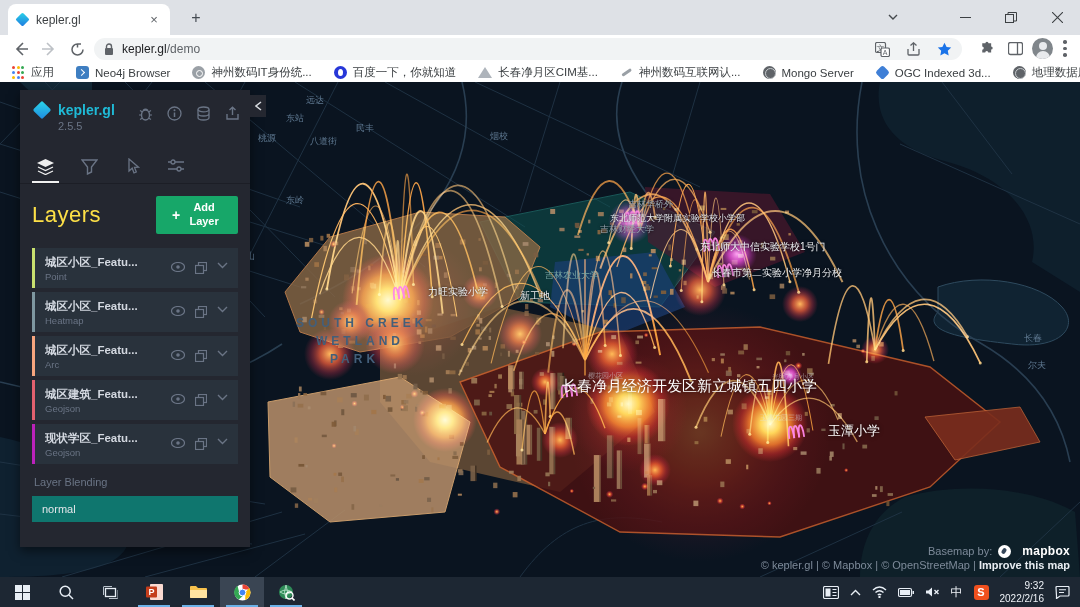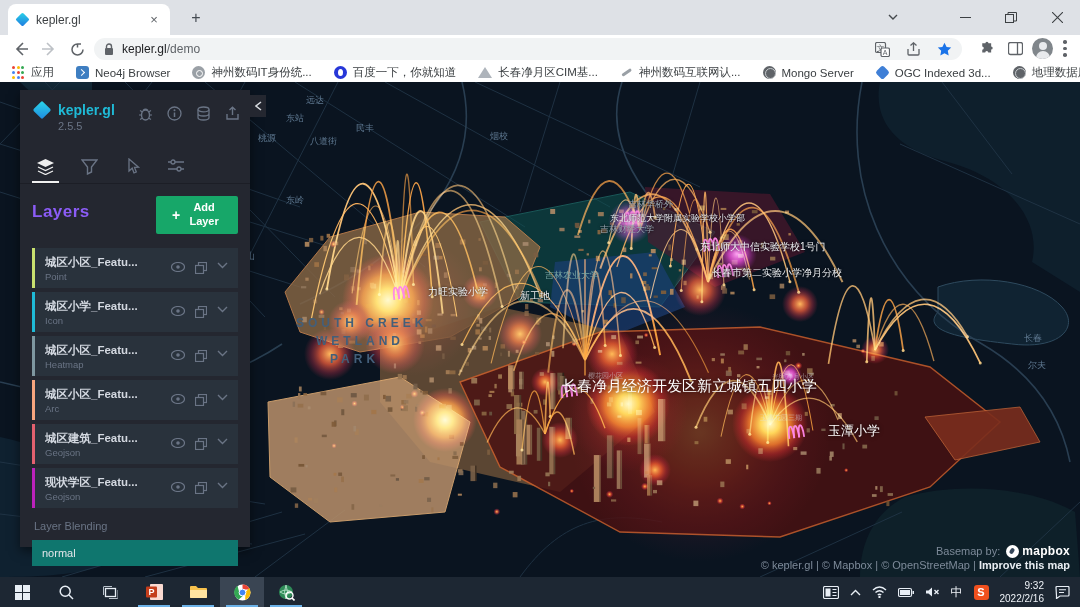--- a/index.html
+++ b/index.html
@@ -77,21 +77,21 @@
   .klogo { width:16px; height:16px; background:linear-gradient(135deg,#2ad6e8,#1f8ae0); transform:rotate(45deg) scale(.82); border-radius:2px; }
   .brand { color:#1fbad6; font-size:14px; font-weight:bold; }
   .version { font-size:11px; color:#6a7485; margin:2px 0 0 24px; }
   .hicons { position:absolute; right:10px; top:16px; display:flex; gap:14px; }
   .hicons svg { display:block; }
   .ptabs { display:flex; gap:26px; padding:10px 0 0 16px; height:36px; border-bottom:1px solid #1c1e26; }
   .ptab { position:relative; padding-bottom:9px; }
   .ptab.active:after { content:""; position:absolute; left:-4px; right:-4px; bottom:0; height:2px; background:#f0f0f0; }
   .pbody { padding:12px 12px 0; }
   .layershead { display:flex; align-items:flex-start; justify-content:space-between; margin-bottom:14px; }
-  .ltitle { font-size:17px; color:#8b5cf6; font-weight:700; letter-spacing:.5px; padding-top:6px; }
+  .ltitle { font-size:22px; color:#fde047; font-weight:400; letter-spacing:.5px; padding-top:6px; }
   .addlayer { width:82px; height:38px; background:#17a769; border:none; border-radius:2px; color:#fff;
               display:flex; align-items:center; justify-content:center; gap:6px; cursor:pointer; }
   .addlayer .plus { font-size:14px; font-weight:bold; }
   .addlayer .albl { font-size:11px; font-weight:bold; width:36px; line-height:1.25; text-align:center; }
   .lrow { position:relative; height:40px; background:#29323c; margin-bottom:4px; display:flex; align-items:center; padding-left:13px; }
   .lacc { position:absolute; left:0; top:0; bottom:0; width:3px; }
   .lmeta { flex:1; min-width:0; }
   .lname { font-size:11.5px; color:#d3d8e0; font-weight:bold; white-space:nowrap; overflow:hidden; }
   .ltype { font-size:9.5px; color:#6a7485; margin-top:1px; }
   .lbtns { display:flex; gap:10px; padding-right:10px; }
@@ -103,21 +103,21 @@
 
   
   .mapctrls { position:absolute; left:1048px; top:8px; z-index:4; display:flex; flex-direction:column; gap:6px; }
   .mcbtn { width:26px; height:26px; background:#29323c; display:flex; align-items:center; justify-content:center;
            color:#6a7485; font-size:10px; font-weight:bold; }
   .mcbtn.active { background:#f0f0f0; color:#29323c; }
 
   
   .attrib { position:absolute; right:10px; bottom:6px; z-index:4; text-align:right; }
   .attr1 { display:flex; justify-content:flex-end; align-items:center; gap:6px; font-size:11px; color:#7d8a99; }
-  .mblogo { display:flex; align-items:center; gap:3px; }
+  .mblogo { display:flex; align-items:center; gap:11px; }
   .mbring { width:13px; height:13px; border-radius:50%; background:#fff; position:relative; }
   .mbring:after { content:""; position:absolute; left:4px; top:3px; width:4px; height:6px; background:#36475a; border-radius:2px; transform:rotate(35deg); }
   .mbword { color:#fff; font-size:12px; font-weight:bold; letter-spacing:.3px; }
   .attr2 { font-size:11px; color:#7d8a99; margin-top:1px; }
   .attr2 b { color:#e8edf2; }
 
   
   .taskbar { position:absolute; left:0; top:577px; width:1080px; height:30px; background:#1d2733;
              display:flex; align-items:stretch; z-index:10; }
   .tslot { width:44px; display:flex; align-items:center; justify-content:center; position:relative; }
@@ -1043,40 +1043,20 @@
                 <svg width="12" height="12">
                   <rect x="3.5" y="0.5" width="8" height="8" fill="none" stroke="#6a7485" stroke-width="1.2"></rect>
                   <rect x="0.5" y="3.5" width="8" height="8" fill="#29323c" stroke="#6a7485" stroke-width="1.2"></rect>
                 </svg>
                 <svg width="11" height="7">
                   <path d="M1,1 L5.5,5.5 L10,1" stroke="#6a7485" stroke-width="1.4" fill="none"></path>
                 </svg>
               </div>
             </div>
             <div class="lrow">
-              <div class="lacc" style="background:#1fbad6"></div>
-              <div class="lmeta">
-                <div class="lname">城区小学_Featu...</div>
-                <div class="ltype">Icon</div>
-              </div>
-              <div class="lbtns">
-                <svg width="14" height="10">
-                  <ellipse cx="7" cy="5" rx="6.5" ry="4.5" fill="none" stroke="#6a7485" stroke-width="1.2"></ellipse>
-                  <circle cx="7" cy="5" r="1.8" fill="#6a7485"></circle>
-                </svg>
-                <svg width="12" height="12">
-                  <rect x="3.5" y="0.5" width="8" height="8" fill="none" stroke="#6a7485" stroke-width="1.2"></rect>
-                  <rect x="0.5" y="3.5" width="8" height="8" fill="#29323c" stroke="#6a7485" stroke-width="1.2"></rect>
-                </svg>
-                <svg width="11" height="7">
-                  <path d="M1,1 L5.5,5.5 L10,1" stroke="#6a7485" stroke-width="1.4" fill="none"></path>
-                </svg>
-              </div>
-            </div>
-            <div class="lrow">
               <div class="lacc" style="background:#7e97a0"></div>
               <div class="lmeta">
                 <div class="lname">城区小区_Featu...</div>
                 <div class="ltype">Heatmap</div>
               </div>
               <div class="lbtns">
                 <svg width="14" height="10">
                   <ellipse cx="7" cy="5" rx="6.5" ry="4.5" fill="none" stroke="#6a7485" stroke-width="1.2"></ellipse>
                   <circle cx="7" cy="5" r="1.8" fill="#6a7485"></circle>
                 </svg>

